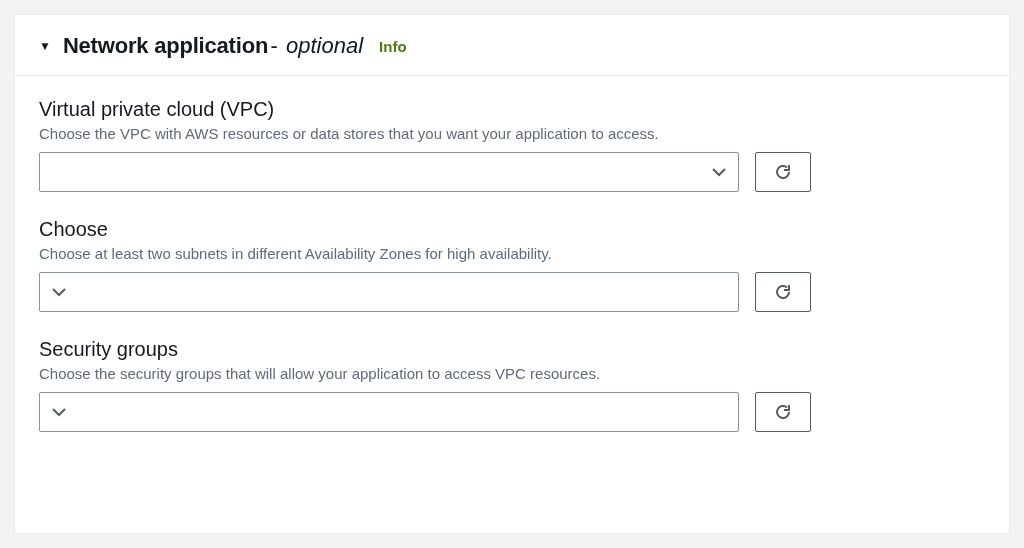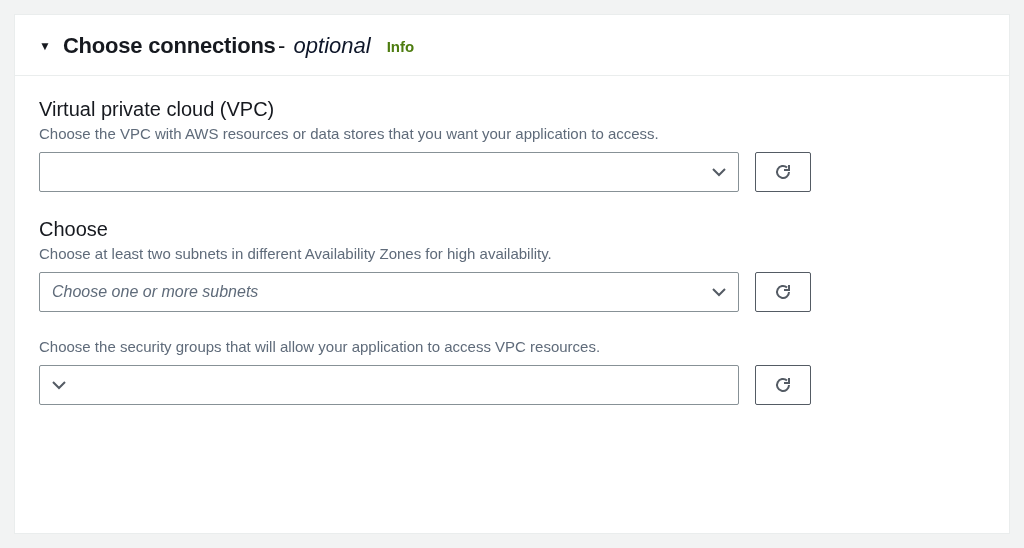--- a/index.html
+++ b/index.html
@@ -111,21 +111,21 @@
     }
     .refresh-btn svg { display: block; }
   </style>
 </head>
 <body>
 
 <div class="panel">
   <div class="panel-header">
     <span class="caret">▼</span>
     <span>
-      <span class="section-title">Choose connections</span>
+      <span class="section-title">Network application</span>
       <span class="dash"> - </span>
       <span class="optional">optional</span>
     </span>
     <span class="info-link">Info</span>
   </div>
 
   <div class="panel-body">
 
     <div class="field-group">
       <div class="field-label">Virtual private cloud (VPC)</div>
@@ -148,39 +148,39 @@
           </span>
         </div>
       </div>
     </div>
 
     <div class="field-group">
       <div class="field-label">Choose</div>
       <div class="field-desc">Choose at least two subnets in different Availability Zones for high availability.</div>
       <div class="field-row">
         <div class="select-box">
-          <span class="select-placeholder">Choose one or more subnets</span>
           <span class="select-caret">
             <svg width="14" height="10" viewBox="0 0 14 10">
                 <path d="M1 2 L7 8 L13 2" fill="none" stroke="#545b64" stroke-width="2"></path>
               </svg>
           </span>
         </div>
         <div class="refresh-btn">
           <span>
             <svg width="18" height="18" viewBox="0 0 18 18">
                 <path d="M15 9a6 6 0 1 1-2-4.47" fill="none" stroke="#545b64" stroke-width="2"></path>
                 <path d="M15 2v5h-5" fill="none" stroke="#545b64" stroke-width="2"></path>
               </svg>
           </span>
         </div>
       </div>
     </div>
 
     <div class="field-group">
+      <div class="field-label">Security groups</div>
       <div class="field-desc">Choose the security groups that will allow your application to access VPC resources.</div>
       <div class="field-row">
         <div class="select-box">
           <span class="select-caret">
             <svg width="14" height="10" viewBox="0 0 14 10">
                 <path d="M1 2 L7 8 L13 2" fill="none" stroke="#545b64" stroke-width="2"></path>
               </svg>
           </span>
         </div>
         <div class="refresh-btn">

